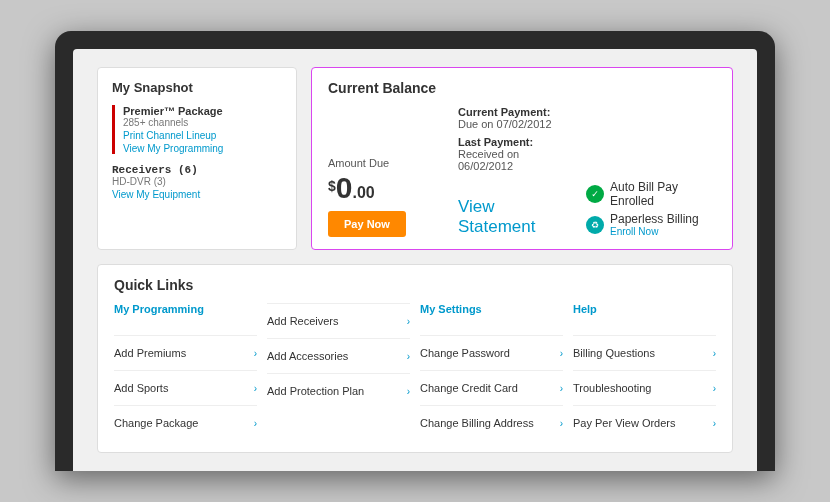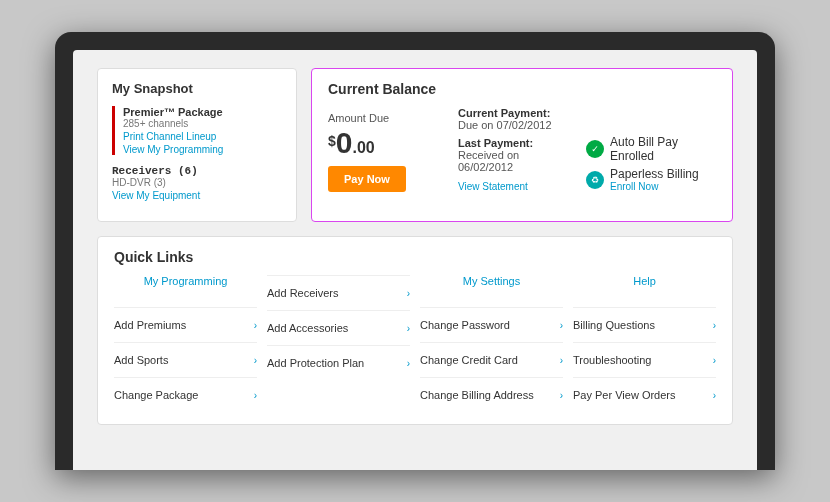--- a/index.html
+++ b/index.html
@@ -193,23 +193,23 @@
       font-weight: bold;
       color: #333;
     }
 
     .payment-row .value {
       color: #555;
     }
 
     .view-statement {
       display: block;
-      font-size: 10px;
+      font-size: 17px;
       color: #0099cc;
-      margin-top: 8px;
+      margin-top: 25px;
       text-decoration: none;
     }
 
     .services-section {
       display: flex;
       flex-direction: column;
       gap: 4px;
       min-width: 130px;
     }
 
@@ -260,25 +260,24 @@
     }
 
     .quick-links-grid {
       display: grid;
       grid-template-columns: 1fr 1fr 1fr 1fr;
       gap: 0 10px;
     }
 
     .ql-column-header {
       font-size: 11px;
-      font-weight: normal;
+      font-weight: bold;
       color: #0099cc;
       margin-bottom: 18px;
       padding-bottom: 2px;
-      text-align: center;
     }
 
     .ql-item {
       display: flex;
       align-items: center;
       justify-content: space-between;
       border-top: 1px solid #eee;
       padding: 11px 0;
       font-size: 11px;
       color: #333;

